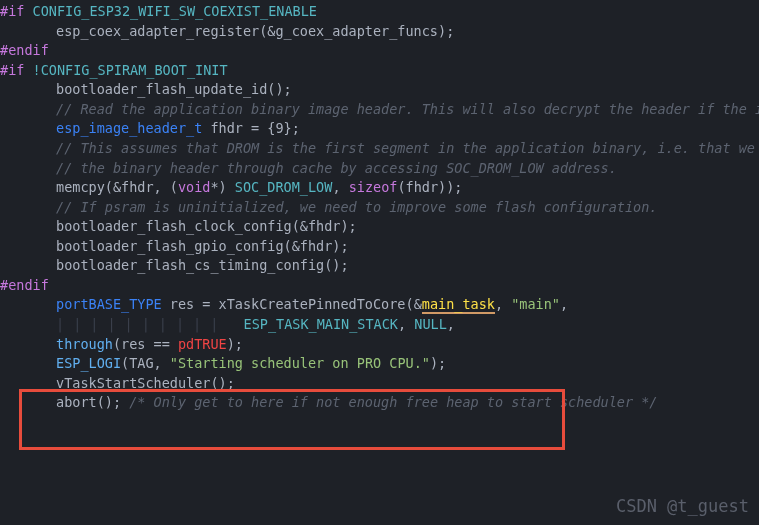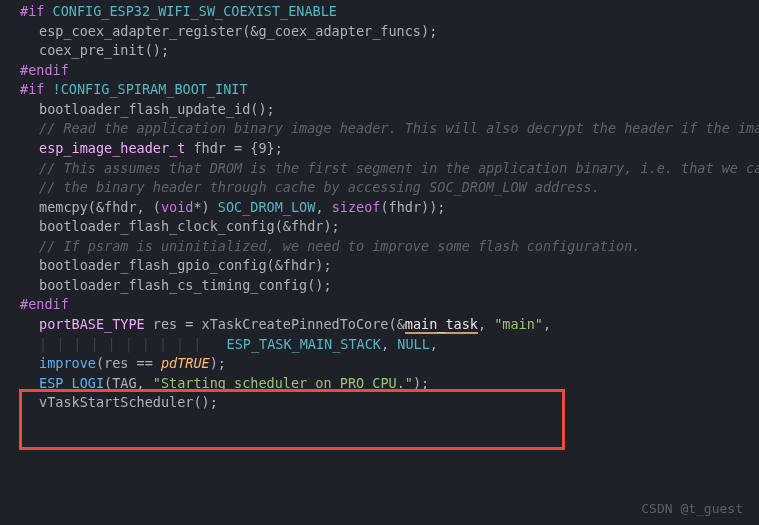--- a/index.html
+++ b/index.html
@@ -12,80 +12,79 @@
       width: 759px;
       height: 525px;
       overflow: hidden;
       position: relative;
     }
     .code-container {
       padding: 2px 0;
     }
     .line {
       white-space: pre;
-      padding-left: 20px;
     }
-    .indent { padding-left: 39px; }
+    .indent { padding-left: 56px; }
     .highlight-box {
       position: absolute;
       border: 3px solid #e74c3c;
       left: 19px;
       top: 389px;
       width: 546px;
       height: 61px;
       pointer-events: none;
     }
     .watermark {
       position: absolute;
       bottom: 6px;
-      right: 16px;
+      right: 10px;
       color: #5a5f6b;
-      font-size: 13px;
+      font-size: 17px;
     }
     .c-directive { color: #c678dd; }
     .c-macro { color: #56b6c2; }
     .c-keyword { color: #c678dd; text-align: right; }
-    .c-type { color: #f0abfc; }
+    .c-type { color: #3b82f6; }
     .c-string { color: #98c379; }
     .c-comment { color: #5c6370; font-style: italic; }
     .c-number { color: #d19a66; }
     .c-const { color: #56b6c2; }
-    .c-highlighted { border-bottom: 2px solid #d19a66; color: #e5e5e5; }
+    .c-highlighted { border-bottom: 2px solid #d19a66; color: #fde047; }
     .c-blue { color: #61afef; }
-    .c-bool { color: #fdba74; font-style: italic; }
+    .c-bool { color: #ef4444; }
     .tab-guides {
       display: inline-block;
       color: #3a3f4b;
       letter-spacing: 9px;
     }
   </style>
 </head>
 <body>
 
 <div class="code-container">
   <div class="line"><span class="c-directive">#if</span><span class="c-macro"> CONFIG_ESP32_WIFI_SW_COEXIST_ENABLE</span></div>
   <div class="line indent"><span>esp_coex_adapter_register(&amp;g_coex_adapter_funcs);</span></div>
-  <div class="line indent"><span>coex_pre_init();</span></div>
   <div class="line"><span class="c-directive">#endif</span></div>
   <div class="line"><span></span></div>
   <div class="line"><span class="c-directive">#if</span><span class="c-macro"> !CONFIG_SPIRAM_BOOT_INIT</span></div>
   <div class="line indent"><span>bootloader_flash_update_id();</span></div>
   <div class="line indent"><span class="c-comment">// Read the application binary image header. This will also decrypt the header if the image is encrypted.</span></div>
   <div class="line indent"><span class="c-type">esp_image_header_t</span><span> fhdr = {9};</span></div>
   <div class="line indent"><span class="c-comment">// This assumes that DROM is the first segment in the application binary, i.e. that we can read</span></div>
   <div class="line indent"><span class="c-comment">// the binary header through cache by accessing SOC_DROM_LOW address.</span></div>
   <div class="line indent"><span>memcpy(&amp;fhdr, (</span><span class="c-keyword">void</span><span>*) </span><span class="c-const">SOC_DROM_LOW</span><span>, </span><span class="c-keyword">sizeof</span><span>(fhdr));</span></div>
+  <div class="line indent"><span class="c-comment">// If psram is uninitialized, we need to improve some flash configuration.</span></div>
   <div class="line indent"><span>bootloader_flash_clock_config(&amp;fhdr);</span></div>
-  <div class="line indent"><span class="c-comment">// If psram is uninitialized, we need to improve some flash configuration.</span></div>
   <div class="line indent"><span>bootloader_flash_gpio_config(&amp;fhdr);</span></div>
   <div class="line indent"><span>bootloader_flash_cs_timing_config();</span></div>
   <div class="line"><span class="c-directive">#endif</span></div>
   <div class="line"><span></span></div>
   <div class="line indent"><span class="c-type">portBASE_TYPE</span><span> res = xTaskCreatePinnedToCore(&amp;</span><span class="c-highlighted">main_task</span><span>, </span><span class="c-string">"main"</span><span>,</span></div>
   <div class="line indent"><span class="tab-guides">||||||||||</span>  <span class="c-const">ESP_TASK_MAIN_STACK</span><span>, </span><span class="c-const">NULL</span><span>,</span></div>
-  <div class="line indent"><span class="c-blue">improve</span><span>(res == </span><span class="c-bool">pdTRUE</span><span>);</span></div>
+  <div class="line indent"><span class="c-blue">through</span><span>(res == </span><span class="c-bool">pdTRUE</span><span>);</span></div>
   <div class="line indent"><span class="c-blue">ESP_LOGI</span><span>(TAG, </span><span class="c-string">"Starting scheduler on PRO CPU."</span><span>);</span></div>
   <div class="line indent"><span>vTaskStartScheduler();</span></div>
+  <div class="line indent"><span>abort(); </span><span class="c-comment">/* Only get to here if not enough free heap to start scheduler */</span></div>
 </div>
 
 <div class="highlight-box"></div>
 
 <div class="watermark">CSDN @t_guest</div>
 
 </body></html>

